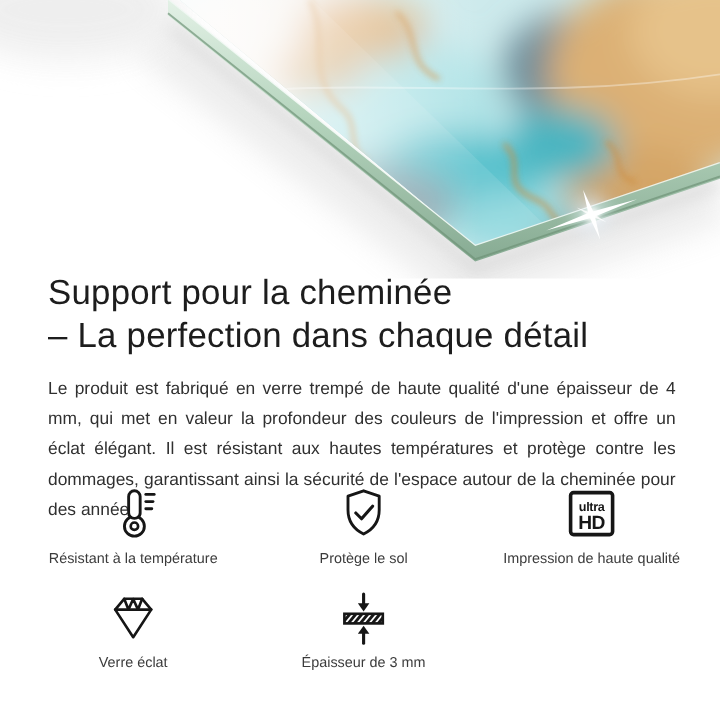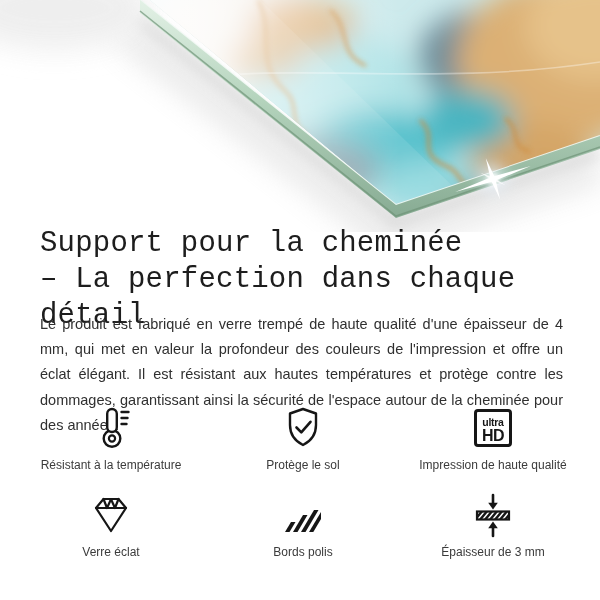--- a/index.html
+++ b/index.html
@@ -3,21 +3,21 @@
 <meta charset="utf-8">
 <style>
   * { margin:0; padding:0; box-sizing:border-box; }
   html,body { width:600px; height:600px; }
   body { font-family:"Liberation Sans", sans-serif; background:#ffffff; overflow:hidden; position:relative; }
   .page { position:relative; width:600px; height:600px; background:#ffffff; }
 
   .hero { position:absolute; left:0; top:0; width:600px; height:232px; overflow:hidden; }
 
   .heading { position:absolute; left:40px; top:226px; width:530px;
-             font-family:Liberation Mono, monospace; font-size:29px; line-height:36px;
+             font-family:Liberation Sans, sans-serif; font-size:29px; line-height:36px;
              color:#1d1d1d; font-weight:400; letter-spacing:0.2px; }
 
   .description { position:absolute; left:40px; top:312px; width:523px;
                  font-size:14.5px; line-height:25.2px; color:#303030;
                  text-align:justify; }
 
   .features { position:absolute; left:25px; top:404px; width:556px;
               display:grid; grid-template-columns:172px 212px 168px; row-gap:18px; }
   .feature { display:flex; flex-direction:column; align-items:center; }
   .feature .icon-box { width:48px; height:48px; display:flex; align-items:center; justify-content:center; margin-bottom:6px; }
@@ -163,31 +163,20 @@
       <div class="icon-box">
         <svg width="48" height="48" viewBox="0 0 48 48" fill="none" stroke="#161616" stroke-width="2.2" stroke-linejoin="round" stroke-linecap="round">
           <path d="M16.5,8 H31.5 L39,17 L24,40 L9,17 Z"></path>
           <path d="M9,17 H39"></path>
           <path d="M16.5,8 L20,17 L24,8.2 L28,17 L31.5,8"></path>
         </svg>
       </div>
       <div class="label">Verre éclat</div>
     </div>
 
-    <div class="feature">
-      <div class="icon-box">
-        <svg width="48" height="48" viewBox="0 0 48 48" fill="#161616">
-          <path d="M6,41 l6,-10 h4.5 l-6,10 z"></path>
-          <path d="M14,41 l10,-17 h4.5 l-10,17 z"></path>
-          <path d="M22,41 l13,-22 h4.5 l-13,22 z"></path>
-          <path d="M30,41 l12,-20 v7 l-7.7,13 z"></path>
-        </svg>
-      </div>
-      <div class="label">Bords polis</div>
-    </div>
 
     <div class="feature">
       <div class="icon-box">
         <svg width="48" height="48" viewBox="0 0 48 48">
           <defs>
               <clipPath id="barclip">
                 <rect x="8" y="20.5" width="32" height="8"></rect>
               </clipPath>
             </defs>
           <g clip-path="url(#barclip)" stroke="#161616" stroke-width="2.4">

